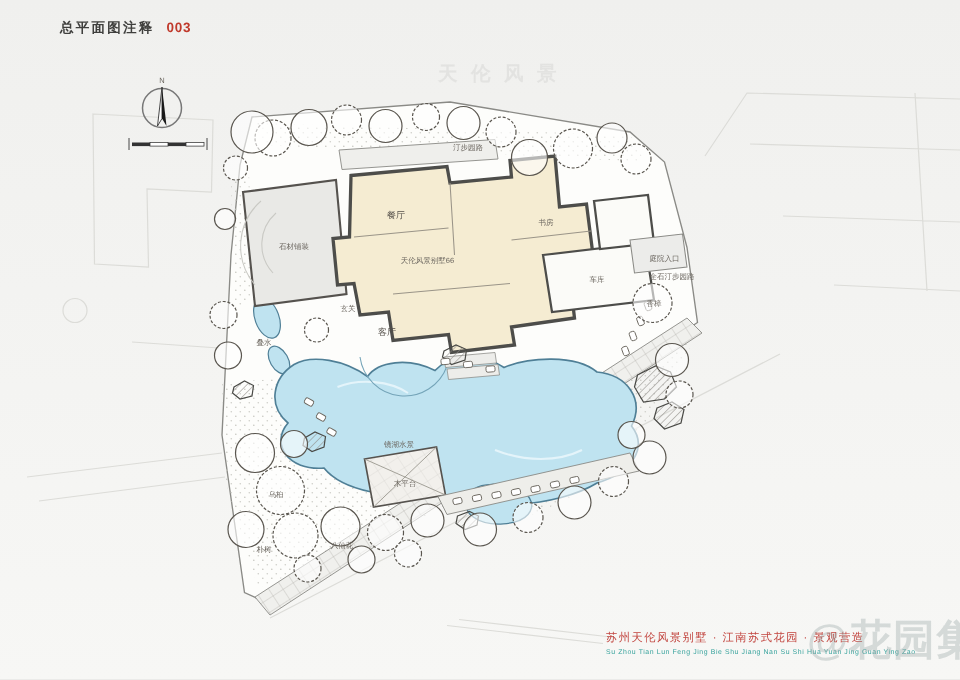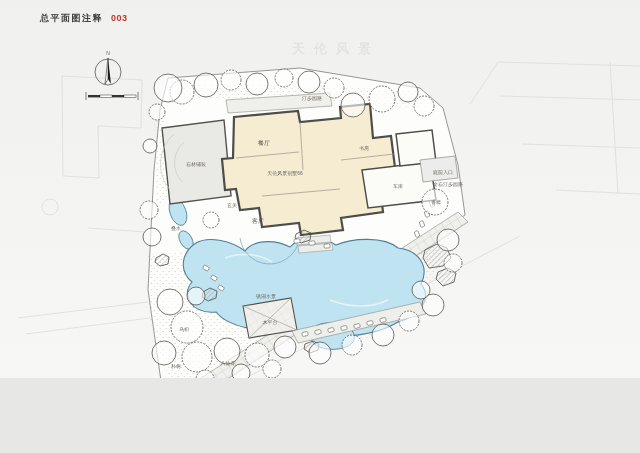--- a/index.html
+++ b/index.html
@@ -1,16 +1,16 @@
 <!DOCTYPE html>
 <html><head>
 <meta charset="utf-8">
 <style>
   html,body{margin:0;padding:0;background:#e7e7e5;}
-  .page{position:relative;width:640px;height:378px;background:linear-gradient(#f0f0ee,#f7f7f5);
+  .page{position:relative;width:640px;height:453px;background:linear-gradient(#f0f0ee,#f7f7f5);
         overflow:hidden;font-family:"Liberation Sans",sans-serif;}
   .sheet-title{position:absolute;left:40px;top:12px;font-size:9px;font-weight:bold;
         color:#3f3f3d;letter-spacing:1.5px;}
   .sheet-title .num{color:#c0392b;margin-left:8px;letter-spacing:0.5px;}
   .wm-plan{position:absolute;left:292px;top:40px;font-size:13px;letter-spacing:9px;
         font-weight:bold;color:rgba(110,110,105,0.10);}
   .footer{position:absolute;left:404px;top:421px;line-height:1.1;}
   .footer .cn{font-size:7.5px;font-weight:normal;color:#c2453f;letter-spacing:1px;}
   .footer .py{font-size:4.6px;color:#38a39d;margin-top:3px;letter-spacing:0.4px;}
   .wm-brand{position:absolute;left:538px;top:408px;font-size:28px;font-weight:bold;

